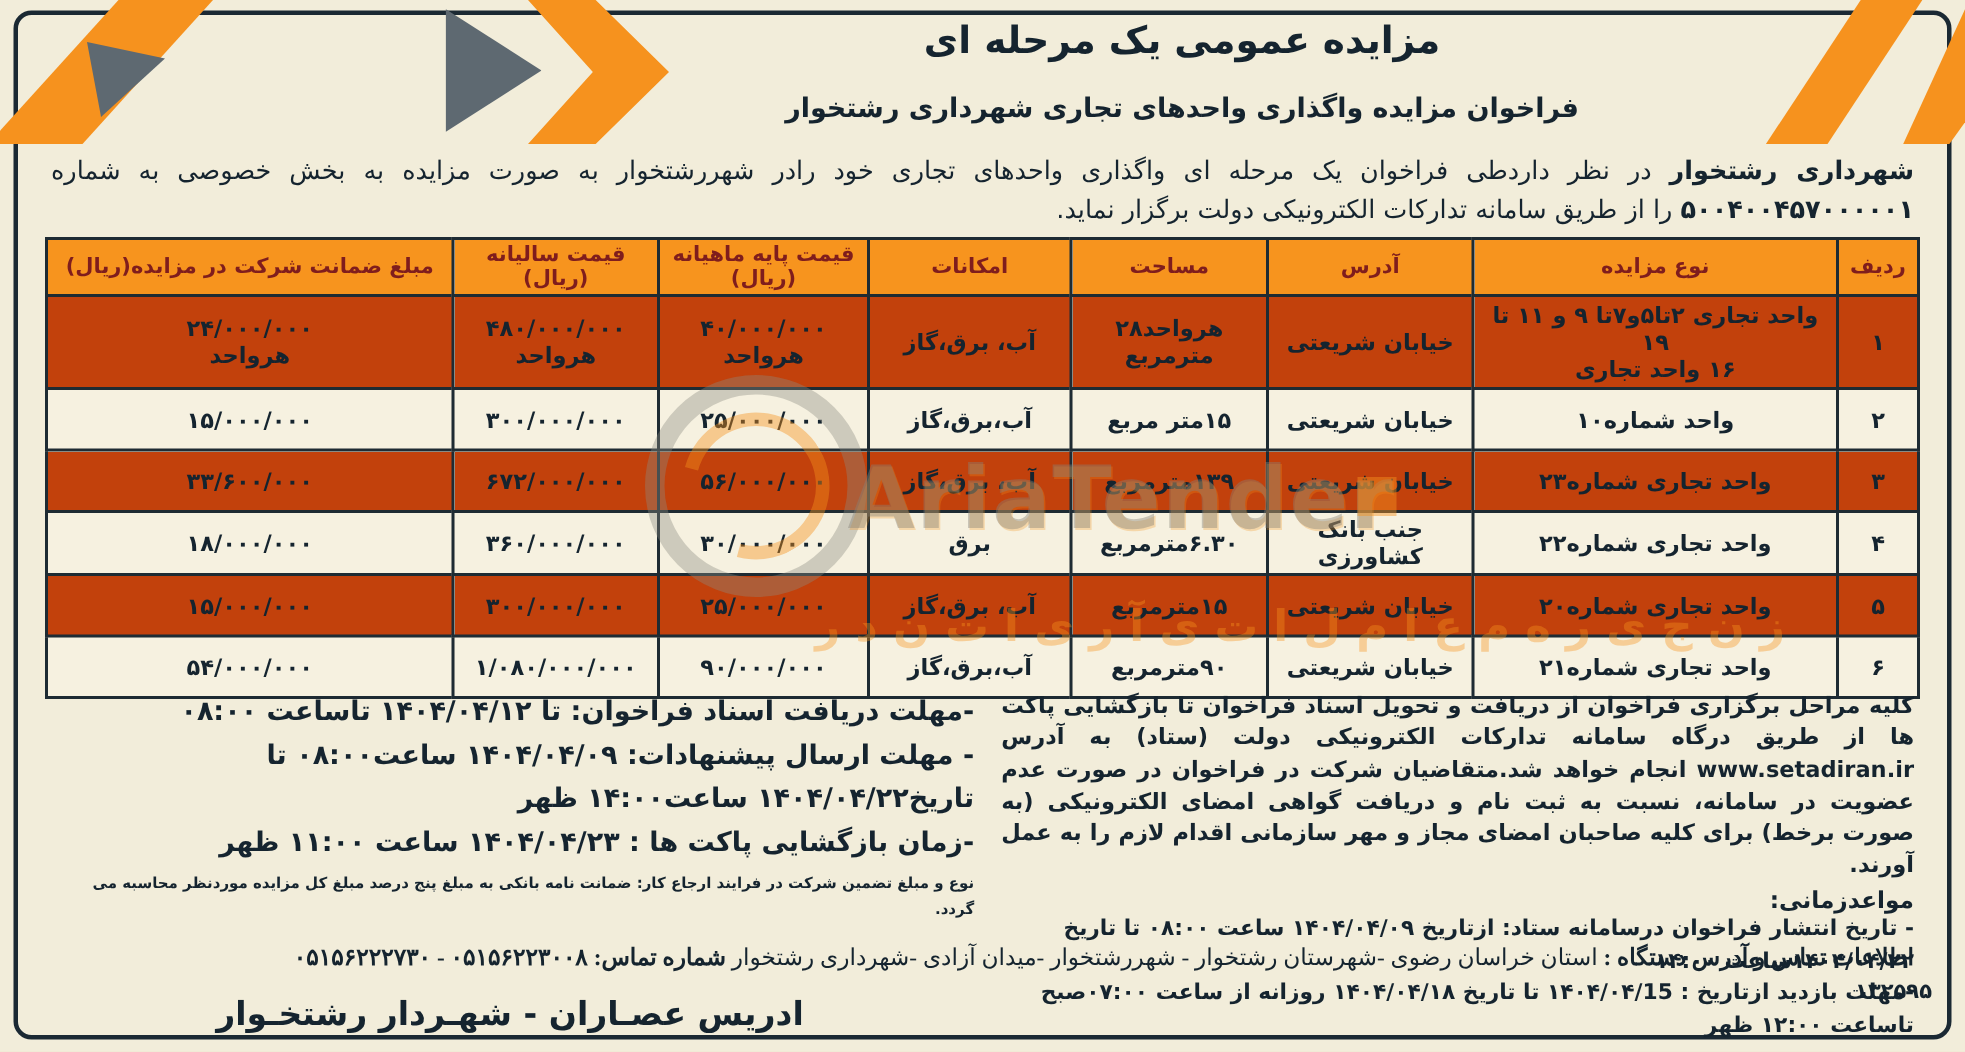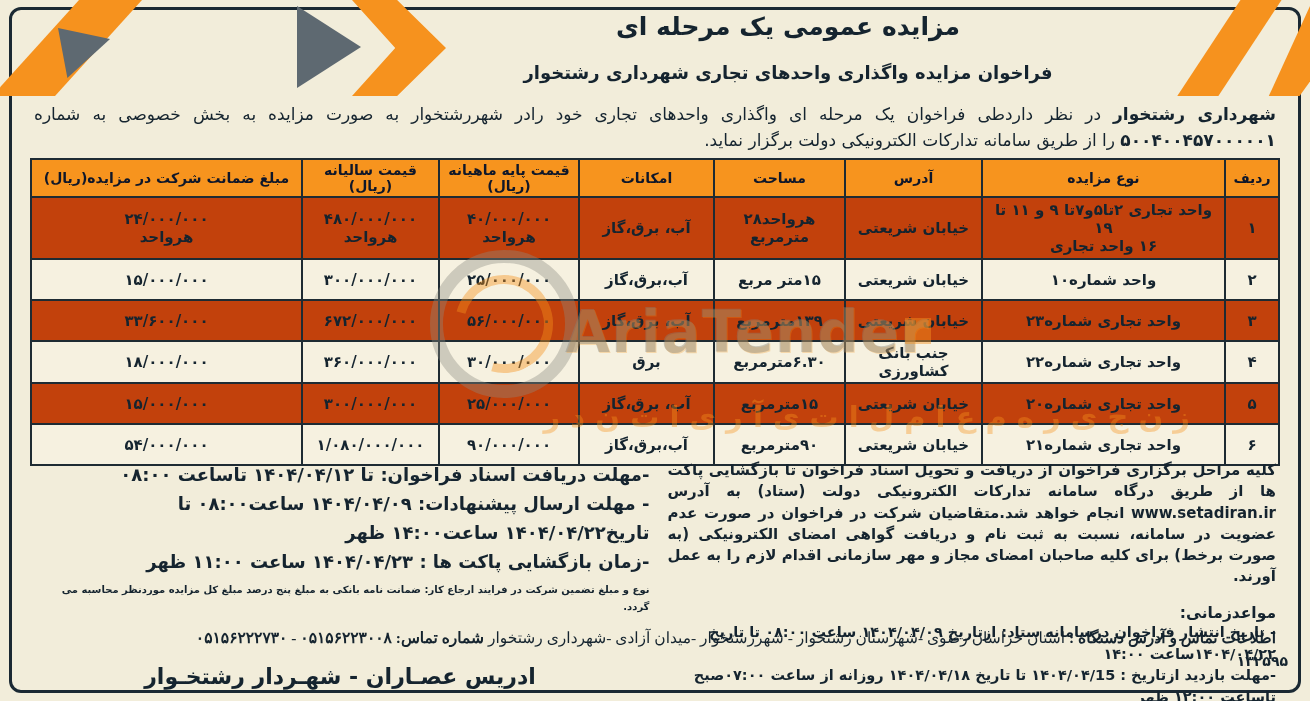--- a/index.html
+++ b/index.html
@@ -36,32 +36,32 @@
   .ltr { direction:ltr; unicode-bidi:embed; }
   
   .tbl {
     position:absolute; top:158px; right:30px; left:30px; z-index:2;
     border-collapse:collapse; table-layout:fixed; width:calc(100% - 60px);
   }
   .tbl th, .tbl td {
     border:2px solid #1e2b33; text-align:center; vertical-align:middle;
     padding:2px 3px; overflow:hidden;
   }
-  .tbl th { background:#f7941e; font-size:14px; font-weight:bold; height:30px; color:#0f172a; }
+  .tbl th { background:#f7941e; font-size:14px; font-weight:bold; height:30px; color:#7f1d1d; }
   .tbl td { font-size:15px; font-weight:bold; background:#c2410c; }
   .tbl tbody tr { height:41px; }
   .tbl tbody tr.tall { height:62px; }
   .tbl tbody tr:nth-child(even) td { background:#f6f1e0; }
   .sub:empty { display:none; }
   
   .bottom { position:absolute; top:460px; right:34px; left:34px; display:flex; gap:18px; z-index:2; }
   .col-r { flex:0 0 49%; }
   .col-l { flex:1; }
   .col-r p { font-size:15px; font-weight:bold; line-height:1.42; text-align:justify; }
-  .head { font-size:15.5px; font-weight:bold; margin-top:16px; }
+  .head { font-size:15.5px; font-weight:bold; margin-top:3px; }
   .col-r .line { font-size:14.5px; font-weight:bold; line-height:1.5; }
   .col-l .line { font-size:18px; font-weight:bold; line-height:1.62; }
   .guar { font-size:10px; font-weight:bold; line-height:1.75; margin-top:4px; text-align:right; }
   
   .contact { position:absolute; top:629px; right:34px; left:34px; font-size:15.5px; z-index:2; white-space:nowrap;font-family:Liberation Serif, serif; }
   
   .signature { position:absolute; bottom:12px; left:40px; width:600px; text-align:center;
                font-size:22px; font-weight:bold; z-index:2; }
   .code { position:absolute; bottom:32px; right:22px; font-size:14px; font-weight:bold; z-index:2; }
   

